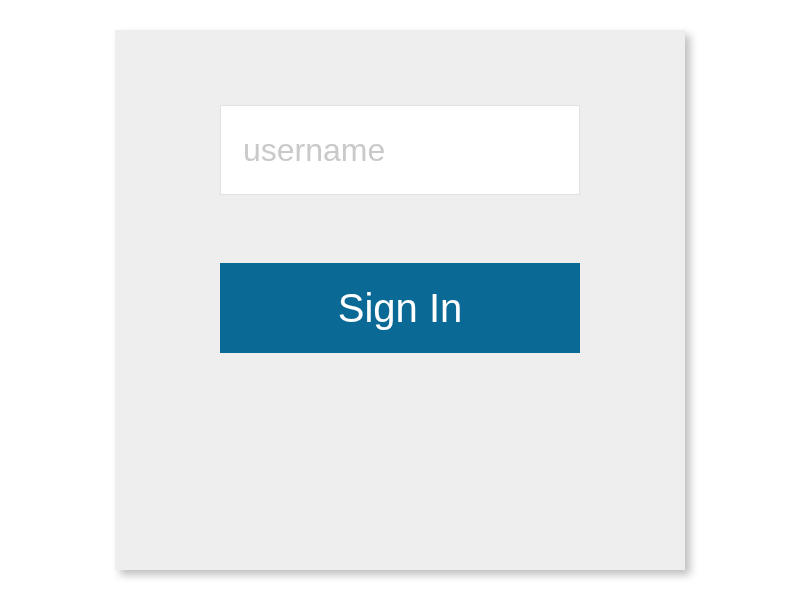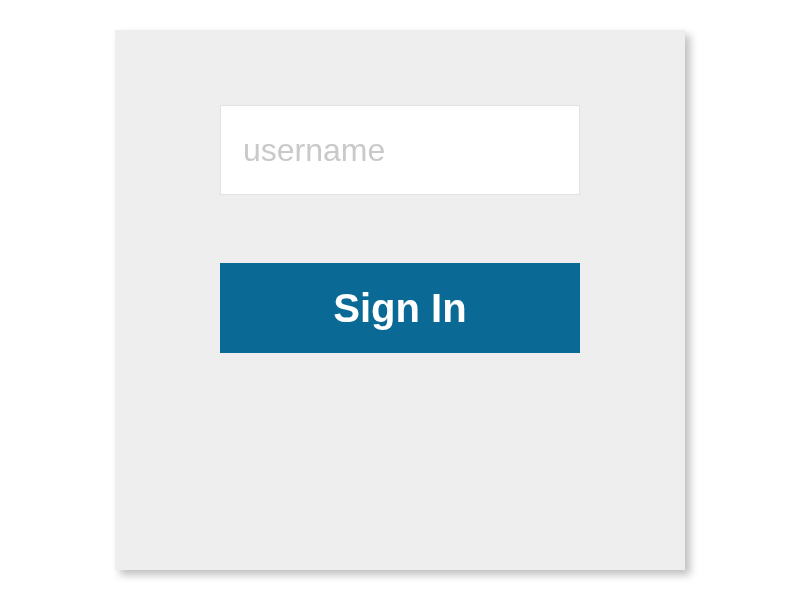--- a/index.html
+++ b/index.html
@@ -42,21 +42,21 @@
       color: #c9c9c9;
       font-weight: 400;
     }
     .signin-btn {
       width: 360px;
       height: 90px;
       background: #0a6a95;
       color: #ffffff;
       border: none;
       font-size: 40px;
-      font-weight: 700;
+      font-weight: 400;
       cursor: pointer;
       margin-top: 30px;
     }
   </style>
 </head>
 <body>
 
 <div class="login-card">
   <input class="field" type="text" placeholder="username" style="">
   <button class="signin-btn">Sign In</button>

